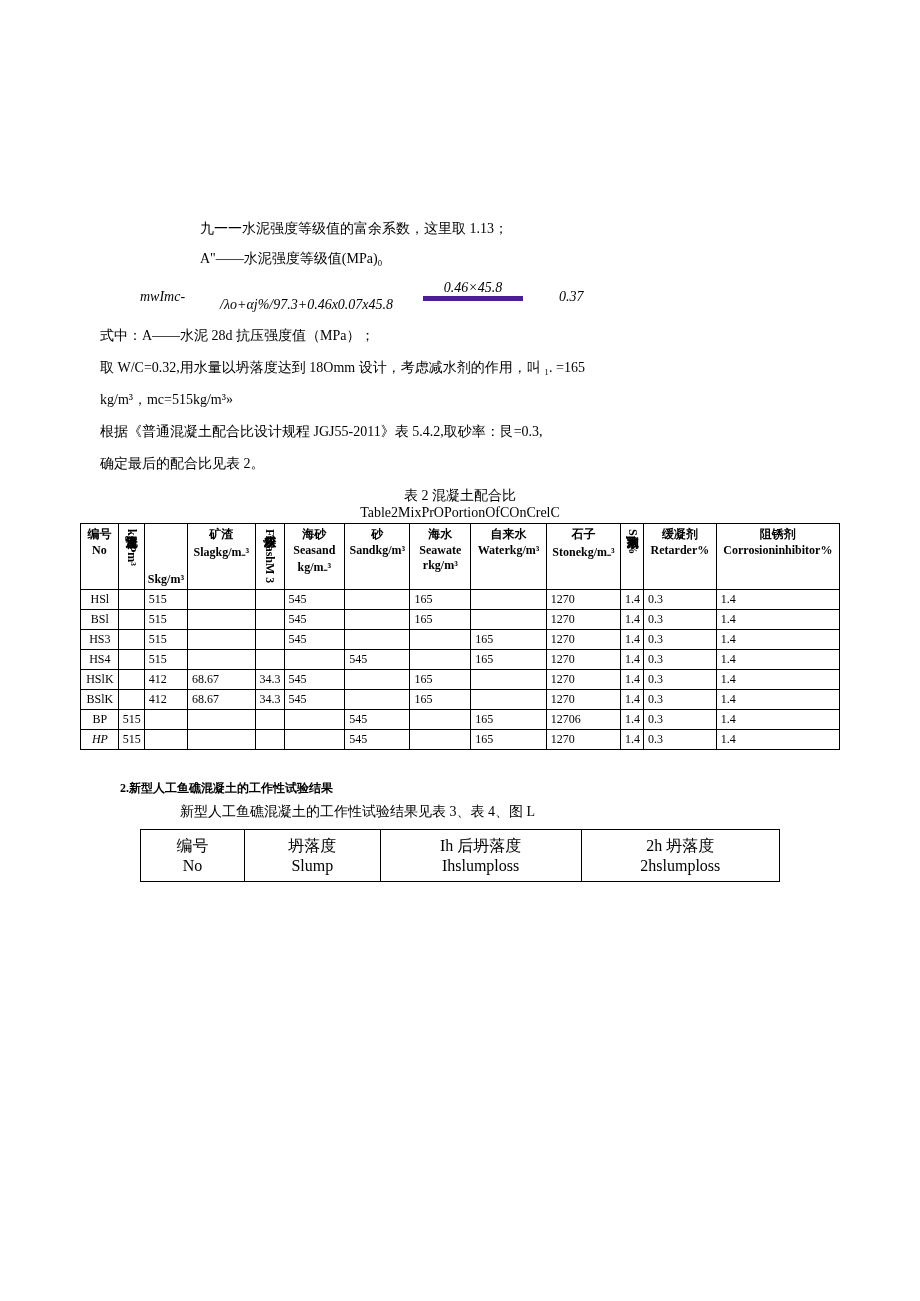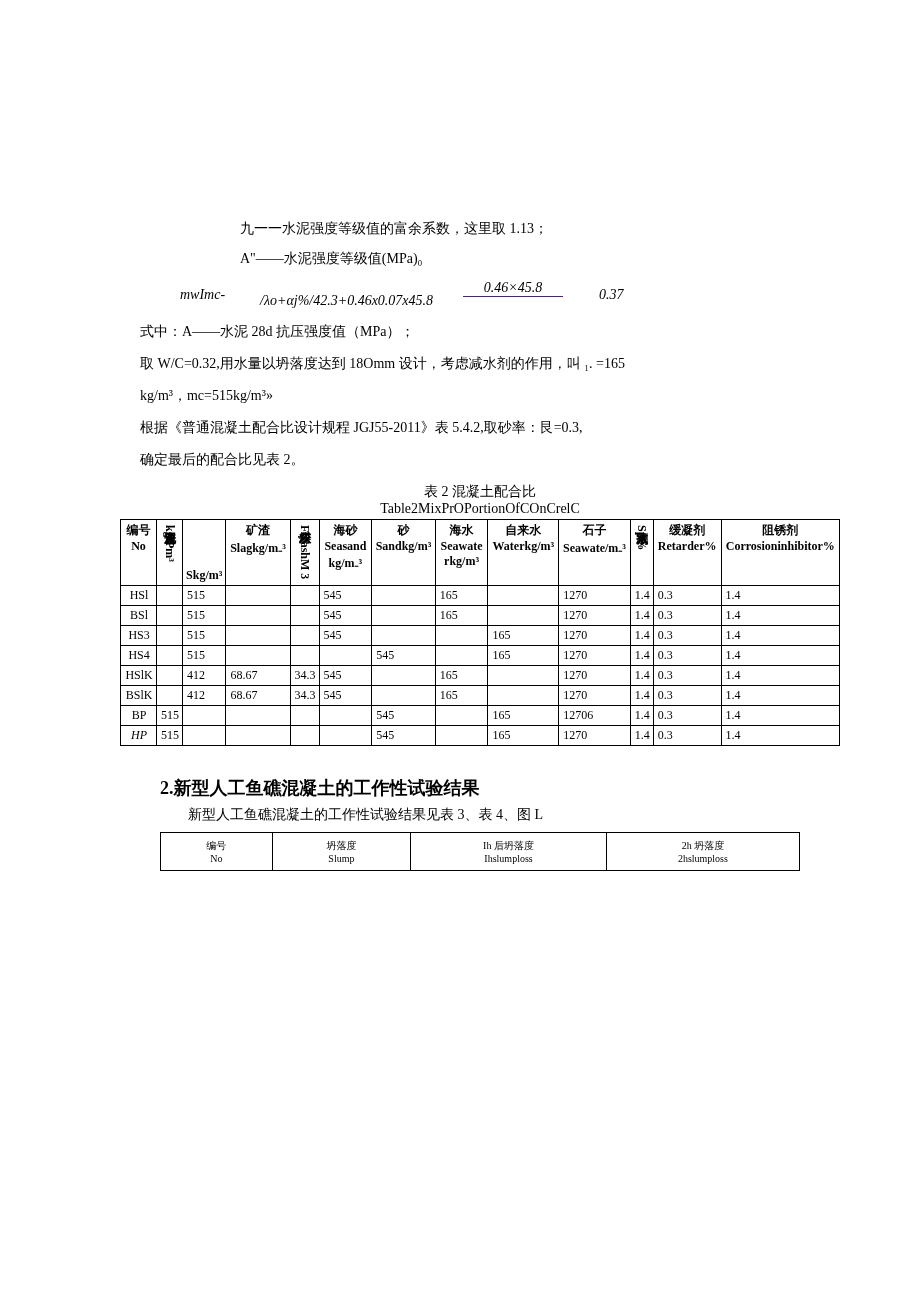--- a/index.html
+++ b/index.html
@@ -5,58 +5,58 @@
   body {
     font-family: "SimSun", "Times New Roman", serif;
     font-size: 14px;
     width: 920px;
     margin: 0;
     padding: 0;
     color: #000;
     background: #fff;
   }
   .page {
-    padding: 220px 80px 60px 120px;
+    padding: 220px 80px 60px 80px;
   }
   .indent1 { margin-left: 120px; margin-bottom: 12px; }
   .formula-row {
     display: flex;
     align-items: center;
     margin: 10px 0 10px 60px;
     font-style: italic;
   }
   .formula-left { width: 60px; }
   .formula-num { text-align: center; margin-bottom: 2px; }
   .formula-right { margin-left: 36px; text-align: center; }
   .para { margin: 14px 0 14px 20px; }
   .center { text-align: center; }
   table { border-collapse: collapse; }
   .tbl2 { width: 100%; font-size: 12px; margin-top: 2px; }
   .tbl2 th, .tbl2 td { border: 1px solid #000; padding: 2px 3px; text-align: center; vertical-align: top; }
   .tbl2 td { text-align: left; padding-left: 4px;}
   .vtxt { writing-mode: vertical-rl; text-orientation: mixed; display:inline-block; line-height:1.1;}
-  .tbl3 { margin: 8px auto 0 auto; width: 640px; font-size: 10px; }
+  .tbl3 { margin: 8px auto 0 auto; width: 640px; font-size: 16px; }
   .tbl3 th, .tbl3 td { border: 1px solid #000; padding: 6px 10px; text-align: center; }
-  .section-head { margin: 30px 0 6px 40px; font-weight: bold; font-size: 18px;}
+  .section-head { margin: 30px 0 6px 40px; font-weight: bold; font-size: 12px;}
 </style>
 </head>
 <body>
 
 <div class="page">
 
   <div class="indent1">九一一水泥强度等级值的富余系数，这里取 1.13；</div>
   <div class="indent1">A"——水泥强度等级值(MPa)₀</div>
 
   <div class="formula-row">
     <div class="formula-left">mwImc-</div>
     <div style="margin-left:20px">
       <div style="display:flex;align-items:flex-end">
-        <div>/λo+αj%/42.3+0.46x0.07x45.8</div>
+        <div>/λo+αj%/97.3+0.46x0.07x45.8</div>
         <div style="margin-left:30px;display:flex;flex-direction:column;align-items:center">
-          <div class="formula-num" style="border-bottom:1px solid #4c1d95;min-width:100px">0.46×45.8</div>
+          <div class="formula-num" style="border-bottom:5px solid #4c1d95;min-width:100px">0.46×45.8</div>
           <div style="height:10px"></div>
         </div>
       </div>
     </div>
     <div class="formula-right">0.37</div>
   </div>
 
   <div class="para">式中：A——水泥 28d 抗压强度值（MPa）；</div>
   <div class="para">取 W/C=0.32,用水量以坍落度达到 18Omm 设计，考虑减水剂的作用，叫 ₁. =165</div>
   <div class="para">kg/m³，mc=515kg/m³»</div>
@@ -71,21 +71,21 @@
       <tr>
         <th>编号 No</th>
         <th><span class="vtxt">普通水泥 kg/Pm³</span></th>
         <th style="vertical-align:bottom">Skg/m³</th>
         <th>矿渣 Slagkg/m₋³</th>
         <th><span class="vtxt">粉煤灰 FlyashM 3</span></th>
         <th>海砂 Seasand kg/m₋³</th>
         <th>砂 Sandkg/m³</th>
         <th>海水 Seawate rkg/m³</th>
         <th>自来水 Waterkg/m³</th>
-        <th>石子 Seawate/m₋³</th>
+        <th>石子 Stonekg/m₋³</th>
         <th><span class="vtxt">减水剂 Sp%</span></th>
         <th>缓凝剂 Retarder%</th>
         <th>阻锈剂 Corrosioninhibitor%</th>
       </tr>
     </thead>
     <tbody id="t2body">
         <tr>
           <td style="text-align: center;">HSl</td>
           <td></td>
           <td>515</td>
@@ -202,21 +202,21 @@
           <td>165</td>
           <td>1270</td>
           <td>1.4</td>
           <td>0.3</td>
           <td>1.4</td>
         </tr>
       </tbody>
   </table>
 
   <div class="section-head">2.新型人工鱼礁混凝土的工作性试验结果</div>
-  <div style="margin-left:68px">新型人工鱼礁混凝土的工作性试验结果见表 3、表 4、图 L</div>
+  <div style="margin-left:100px">新型人工鱼礁混凝土的工作性试验结果见表 3、表 4、图 L</div>
 
 
   <table class="tbl3">
     <tbody>
         <tr>
       <td>
         <div>编号</div>
         <div>No</div>
       </td>
       <td>

